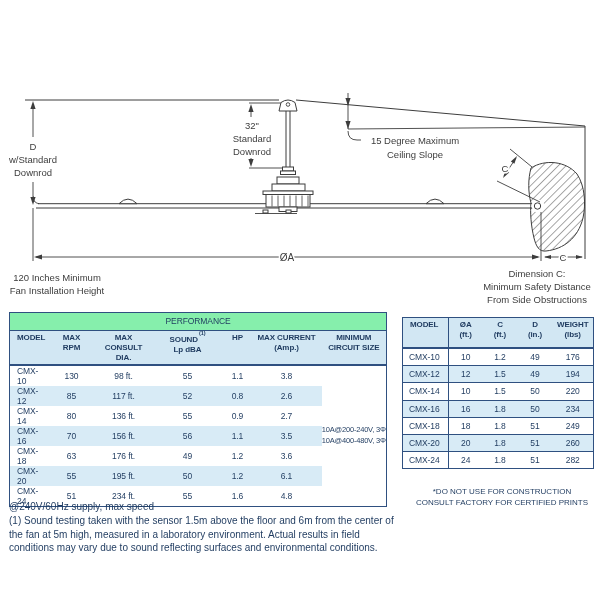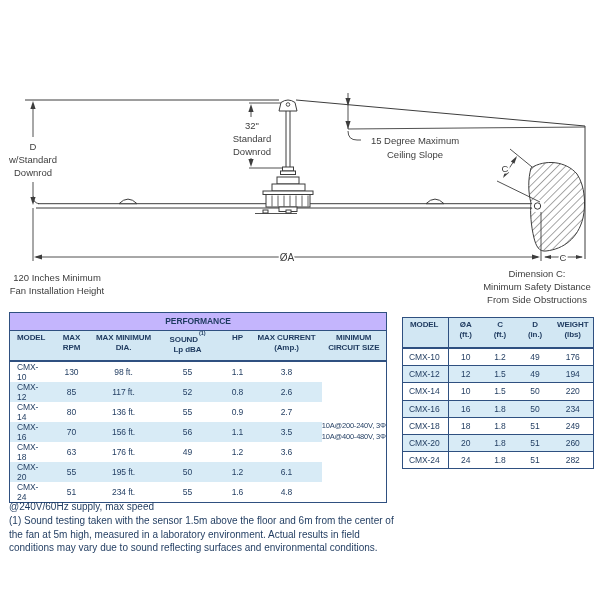--- a/index.html
+++ b/index.html
@@ -15,22 +15,22 @@
   .ln{stroke:var(--diagram-gray,#3D3D3D);stroke-width:1;fill:none;}
   .thin{stroke-width:0.9;}
   .wht{fill:#fff;stroke:var(--diagram-gray,#3D3D3D);stroke-width:1;}
   .arw{fill:var(--diagram-gray,#3D3D3D);stroke:none;}
 
   table{border-collapse:collapse;table-layout:fixed;position:absolute;
         border:1.5px solid var(--navy-border,#2F5080);color:var(--navy-text,#1E3A5F);}
   .perf{left:9px;top:312px;width:377px;}
   .dims{left:402px;top:317px;width:191px;}
   td,th{padding:0;font-weight:normal;overflow:hidden;}
-  .title-row td{height:15px;text-align:center;font-weight:bold;font-size:9px;
-        letter-spacing:.3px;border-bottom:1px solid var(--navy-border,#2F5080);background:#c4b5fd;}
+  .title-row td{height:15px;text-align:center;font-weight:normal;font-size:9px;
+        letter-spacing:.3px;border-bottom:1px solid var(--navy-border,#2F5080);background:#86efac;}
   .head-row th{height:27px;vertical-align:top;padding-top:2px;font-weight:bold;font-size:8px;
         line-height:1.3;text-align:center;letter-spacing:-0.1px;
         background:var(--header-bg,#D2E7F3);border-bottom:2px solid var(--navy-border,#2F5080);}
   .head-row th.model-h{text-align:left;padding-left:7px;}
   .sup{font-size:5.5px;position:relative;top:-3px;margin-left:1px;}
   .perf td{height:16.5px;text-align:center;font-size:8.5px;letter-spacing:-0.1px;}
   .perf td.model{text-align:left;padding-left:7px;}
   tr.alt td{background:var(--row-stripe,#D8EBF6);text-align:center;}
   td.circuit{background:#fff;text-align:center;font-size:7.5px;line-height:1.45;letter-spacing:-0.2px;margin-left:8px;}
   .dims td{height:16.2px;text-align:center;font-size:8.5px;letter-spacing:-0.1px;
@@ -179,21 +179,21 @@
         <col style="width:70px">
         <col style="width:65px">
       </colgroup>
     <tbody>
         <tr class="title-row">
       <td colspan="7">PERFORMANCE</td>
     </tr>
     <tr class="head-row">
       <th class="model-h"><span>MODEL</span></th>
       <th><span>MAX</span><br><span>RPM</span></th>
-      <th><span>MAX MINIMUM</span><br><span>DIA.</span></th>
+      <th><span>MAX CONSULT</span><br><span>DIA.</span></th>
       <th><span>SOUND</span><sup class="sup">(1)</sup><br><span>Lp dBA</span></th>
       <th><span>HP</span></th>
       <th><span>MAX CURRENT</span><br><span>(Amp.)</span></th>
       <th><span>MINIMUM</span><br><span>CIRCUIT SIZE</span></th>
     </tr>
     <tr>
       <td class="model">CMX-10</td>
       <td>130</td>
       <td>98 ft.</td>
       <td>55</td>
@@ -320,14 +320,18 @@
       <td>51</td>
       <td>282</td>
     </tr>
   </tbody>
     </table>
 
   <div class="note-left">
     <div>@240V/60Hz supply, max speed</div>
     <div>(1) Sound testing taken with the sensor 1.5m above the floor and 6m from the center of the fan at 5m high, measured in a laboratory environment. Actual results in field conditions may vary due to sound reflecting surfaces and environmental conditions.</div>
   </div>
+  <div class="note-right">
+    <div>*DO NOT USE FOR CONSTRUCTION</div>
+    <div>CONSULT FACTORY FOR CERTIFIED PRINTS</div>
+  </div>
 
 </div>
 
 </body></html>

